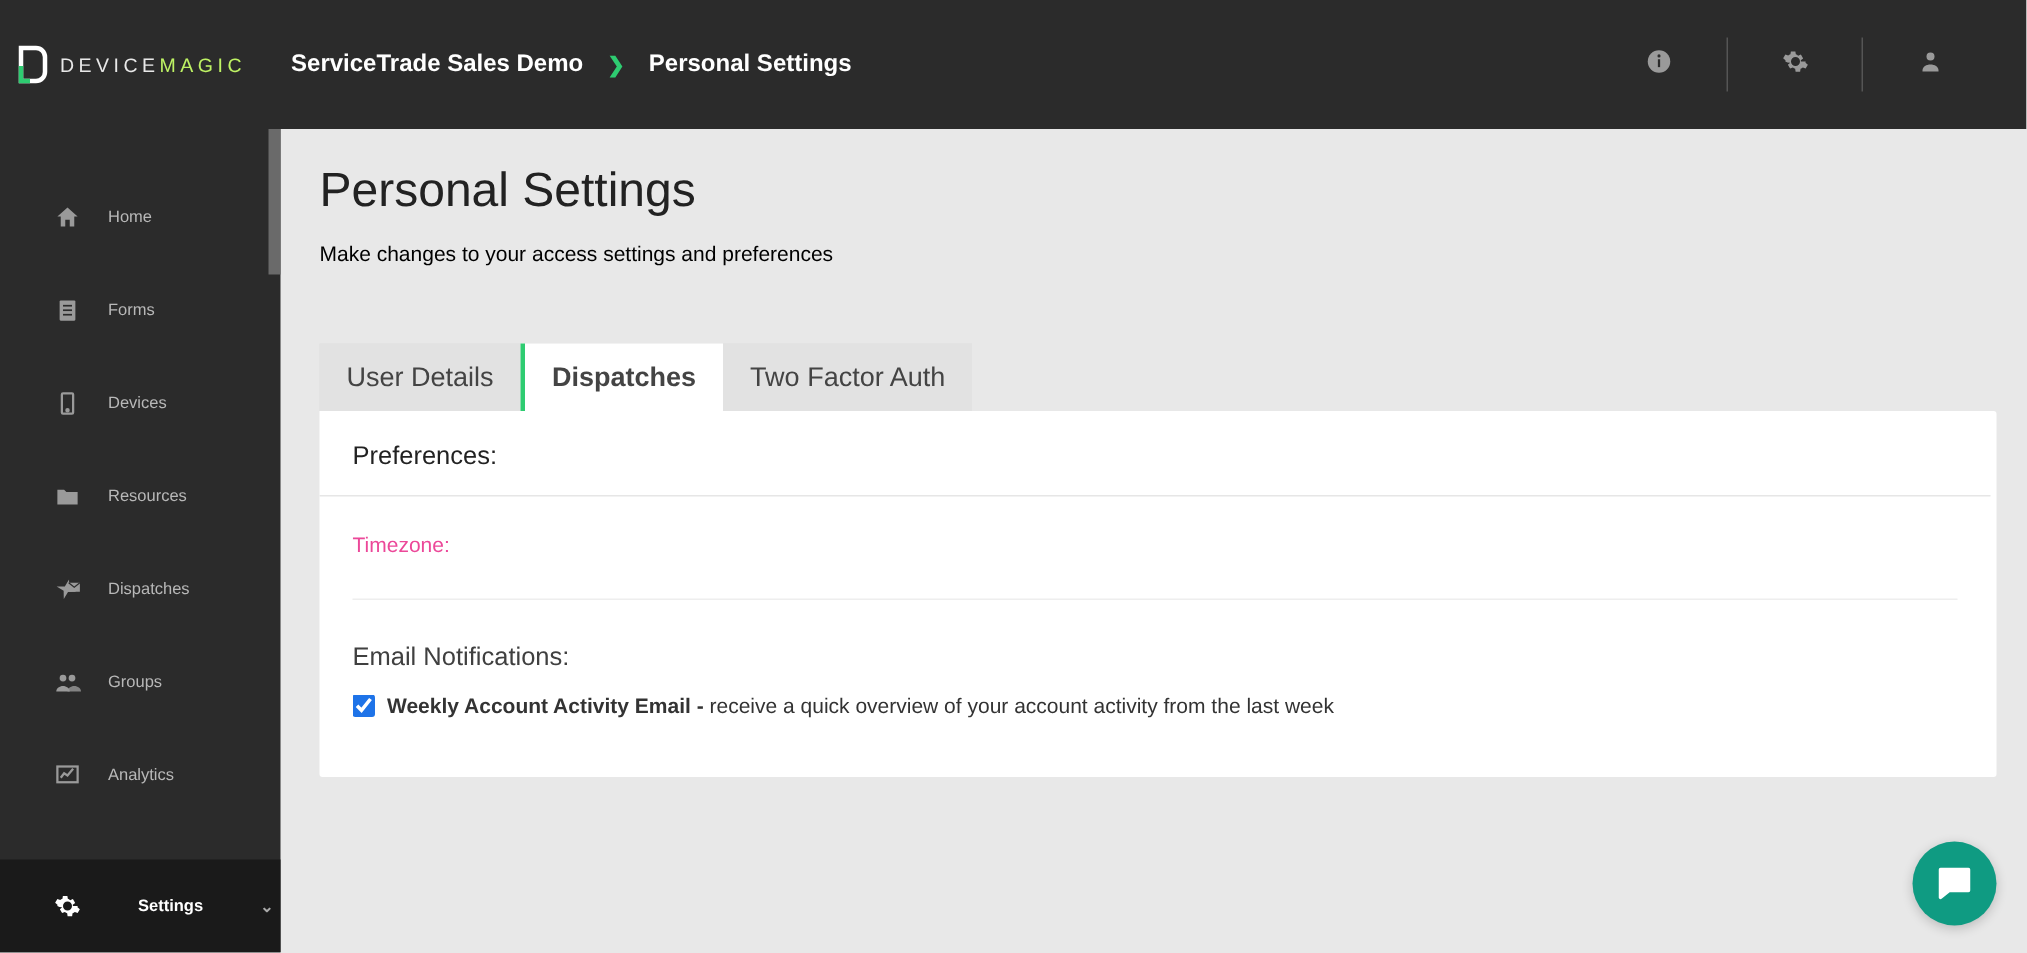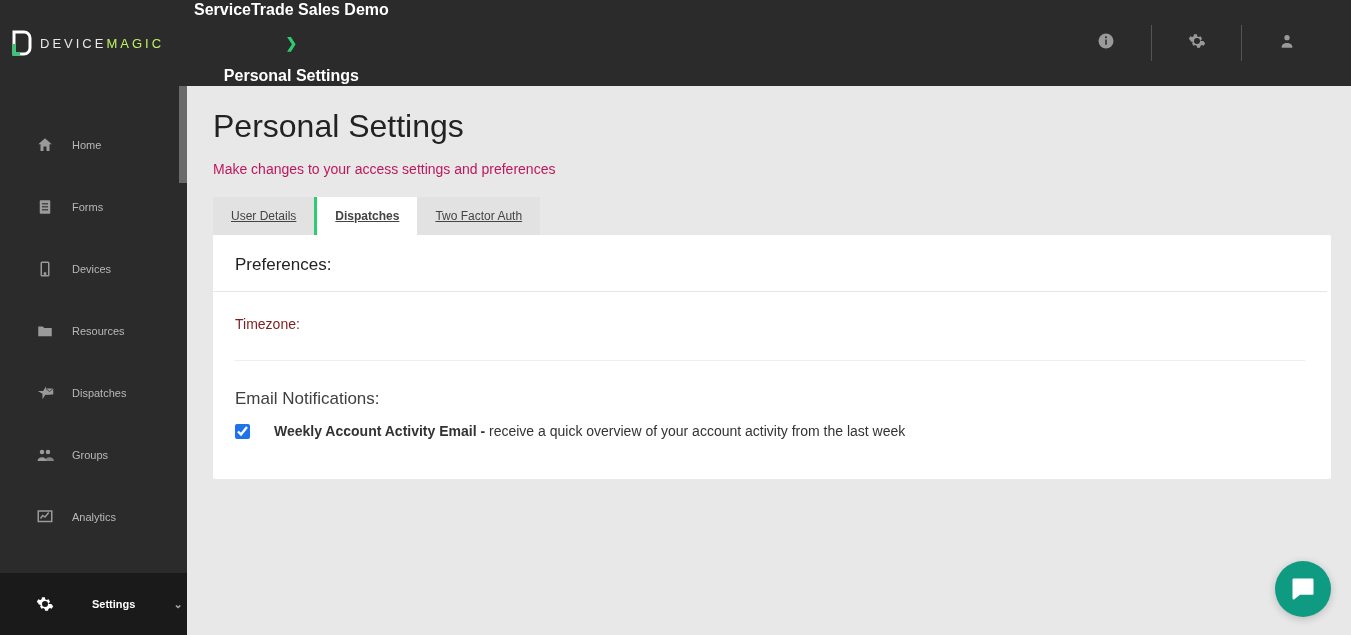--- a/index.html
+++ b/index.html
@@ -35,21 +35,20 @@
       font-weight: 500;
       color: #e8e8e8;
     }
     .logo-text .accent { color: #bef264; }
     .breadcrumb {
       display: flex;
       align-items: center;
       gap: 16px;
       font-size: 16px;
       font-weight: 600;
-      flex-direction: column;
     }
     .breadcrumb .chev { color: #2ecc71; font-size: 14px; }
     .header-right {
       margin-left: auto;
       display: flex;
       align-items: center;
       gap: 0;
     }
     .header-icon-wrap {
       width: 90px;
@@ -119,36 +118,35 @@
       position: relative;
     }
     .page-title {
       font-size: 32px;
       font-weight: 400;
       color: #222;
       margin-bottom: 16px;
     }
     .page-subtitle {
       font-size: 14px;
-      color: #be185d;
-      margin-bottom: 20px;
+      color: #000000;
+      margin-bottom: 52px;
     }
     .tabs {
       display: flex;
       background: #e2e2e2;
       width: fit-content;
     }
     .tab {
       padding: 12px 18px;
-      font-size: 12px;
+      font-size: 18px;
       color: #444;
       background: #e2e2e2;
       cursor: pointer;
       border: none;
-      text-decoration: underline;
     }
     .tab.active {
       background: #fff;
       font-weight: 700;
       border-left: 3px solid #2ecc71;
     }
     .panel {
       background: #fff;
       padding: 20px 26px 40px 22px;
       border-radius: 0 2px 2px 2px;
@@ -163,21 +161,21 @@
       display: flex;
       align-items: center;
       gap: 20px;
       padding-bottom: 28px;
       border-bottom: 1px solid #eee;
       margin-bottom: 28px;
     }
     .field-label {
       width: 250px;
       font-size: 14px;
-      color: #7f1d1d;
+      color: #ec4899;
     }
     .select-wrap {
       position: relative;
       flex: 1;
     }
     select.tz {
       width: 100%;
       height: 32px;
       padding: 4px 10px;
       font-size: 14px;
@@ -189,21 +187,21 @@
       cursor: pointer;
     }
     .email-section-title {
       font-size: 17px;
       color: #404040;
       margin-bottom: 14px;
     }
     .checkbox-row {
       display: flex;
       align-items: center;
-      gap: 24px;
+      gap: 8px;
       font-size: 14px;
       color: #333;
     }
     .checkbox-row input[type=checkbox] {
       width: 15px;
       height: 15px;
       accent-color: #1e73e8;
       cursor: pointer;
     }
     .checkbox-row .bold { font-weight: 700; }

